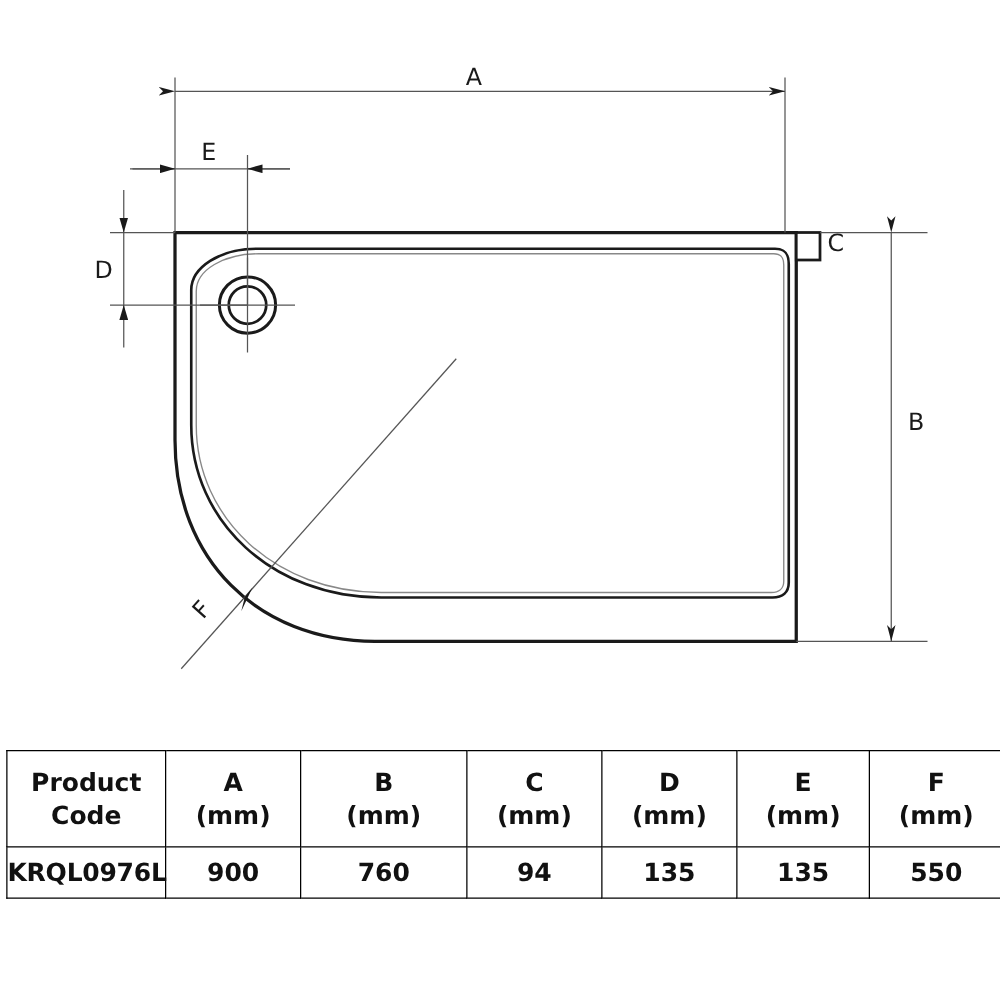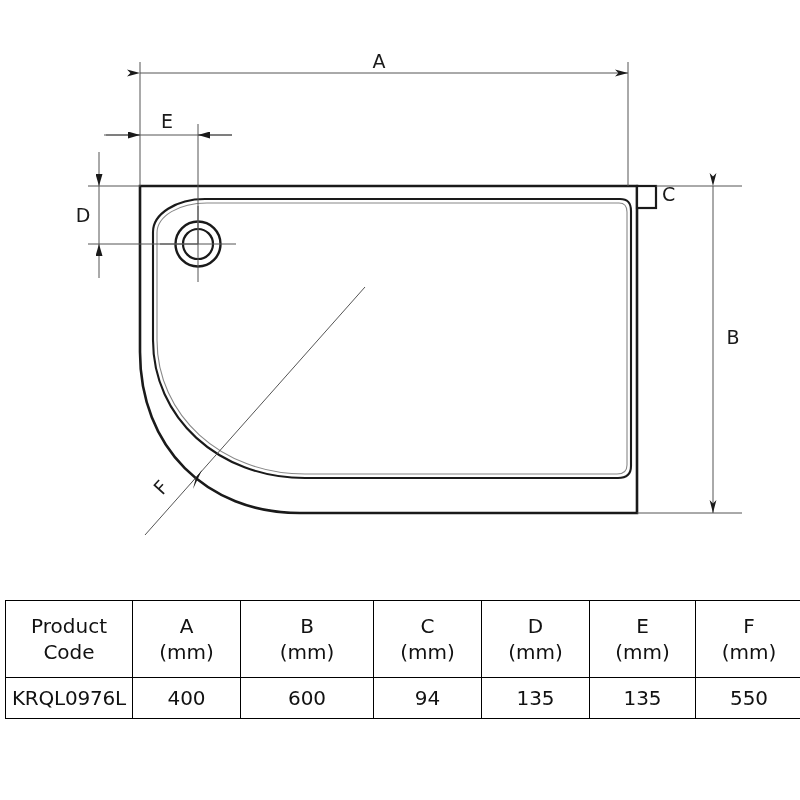--- a/index.html
+++ b/index.html
@@ -32,21 +32,21 @@
   table.spec{
     border-collapse:collapse;
     width:790px;
     table-layout:fixed;
     font-family:"DejaVu Sans","Liberation Sans",sans-serif;
   }
   table.spec th,table.spec td{
     border:1.6px solid #000000;
     text-align:center;
     vertical-align:middle;
-    font-weight:normal;
+    font-weight:bold;
     font-size:20px;
     color:#111111;
     padding:0;
     line-height:1.32;
     margin-left:48px;
   }
   table.spec th{height:76px;}
   table.spec td{height:40px;}
   th.c0,td.c0{width:126px;}
   th.c1,td.c1{width:107px;}
@@ -195,22 +195,22 @@
           </th>
           <th class="c6">
             <span class="hline1">F</span>
             <span class="hline2">(mm)</span>
           </th>
         </tr>
       </thead>
       <tbody>
         <tr>
           <td class="c0 code">KRQL0976L</td>
-          <td class="c1">400</td>
-          <td class="c2">600</td>
+          <td class="c1">900</td>
+          <td class="c2">760</td>
           <td class="c3">94</td>
           <td class="c4">135</td>
           <td class="c5">135</td>
           <td class="c6">550</td>
         </tr>
       </tbody>
     </table>
   </div>
 
 </div>

